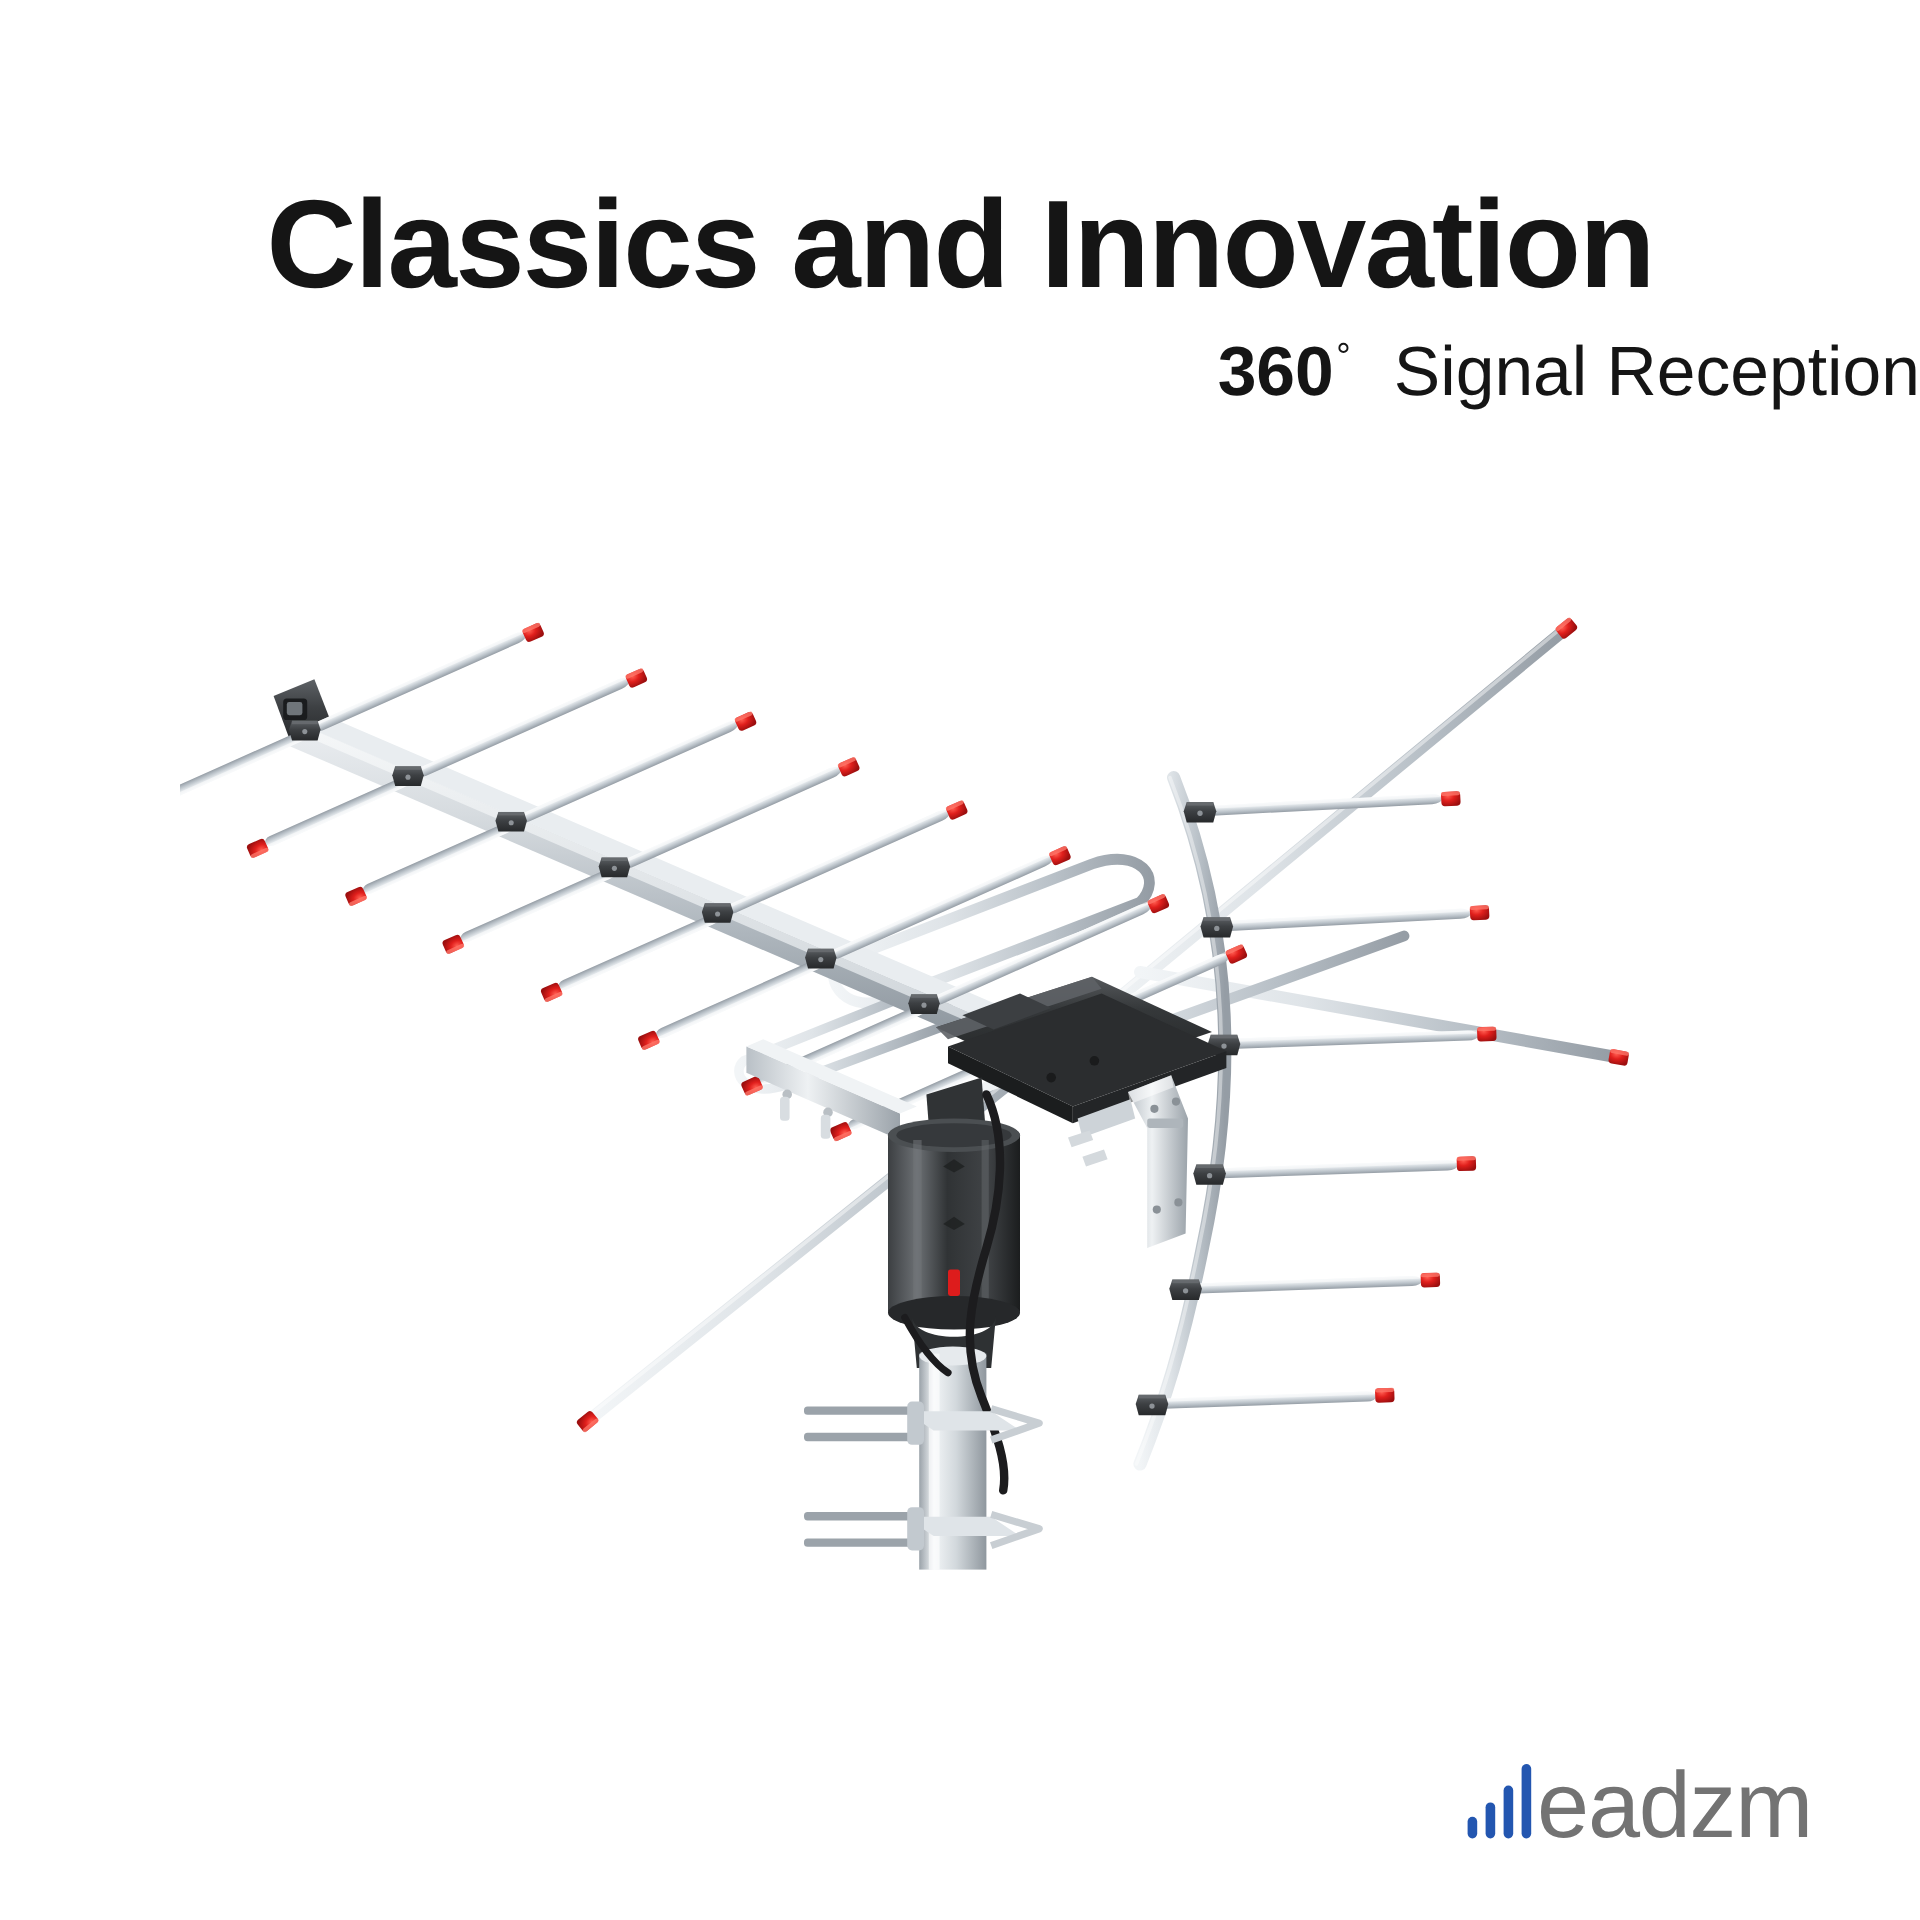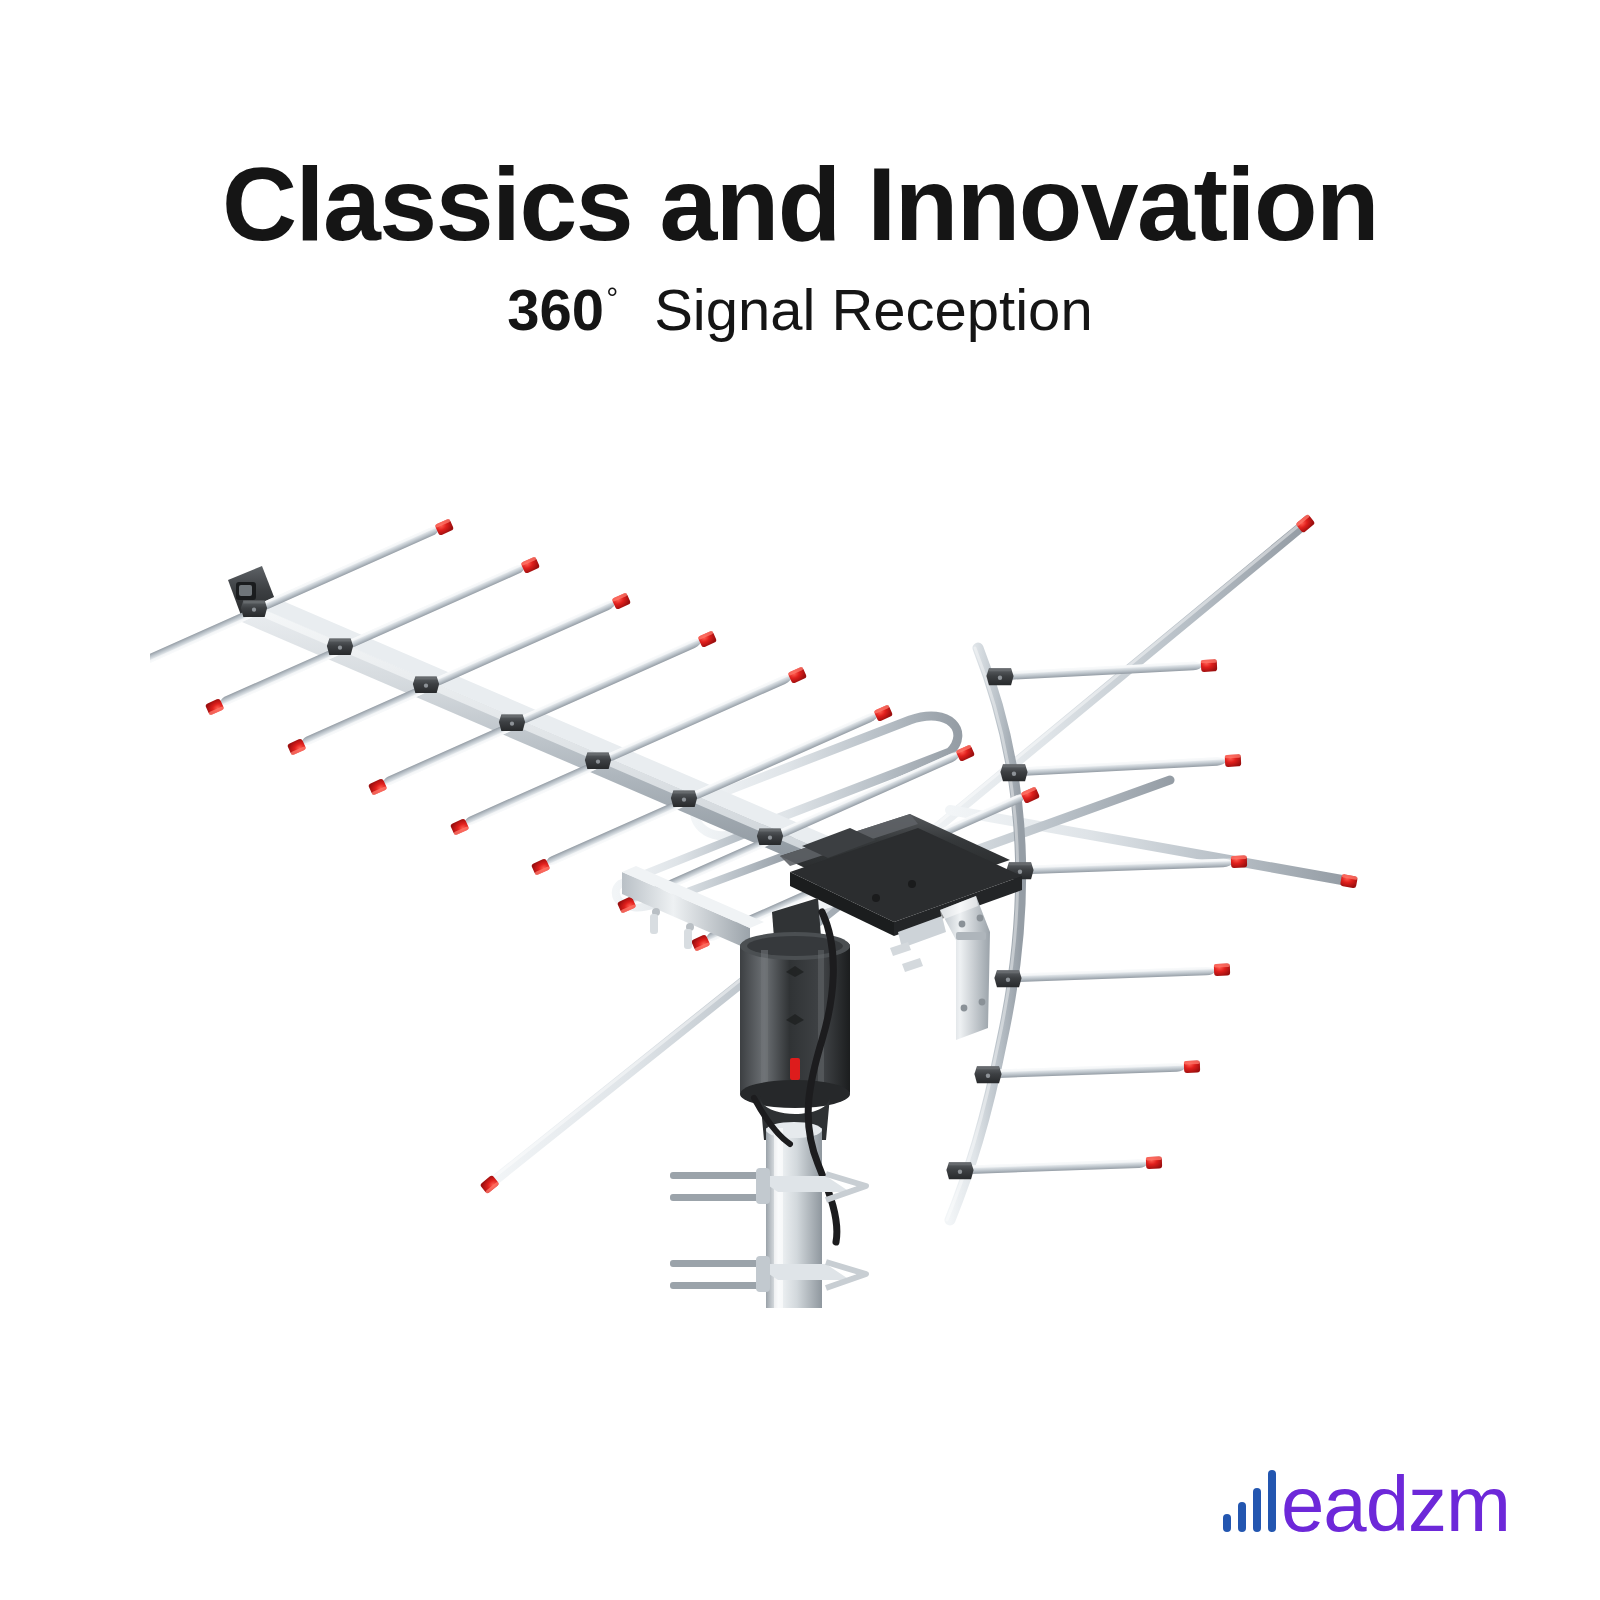--- a/index.html
+++ b/index.html
@@ -31,21 +31,21 @@
     letter-spacing: -1.5px;
     line-height: 1.05;
     color: #151515;
     margin: 0;
     white-space: nowrap;
   }
   #subheadline-row {
     margin-top: 22px;
     display: flex;
     align-items: flex-start;
-    justify-content: center;
+    justify-content: flex-end;
     white-space: nowrap;
   }
   #subheadline-number {
     font-size: 58px;
     font-weight: 600;
     color: #151515;
     line-height: 1;
   }
   #degree-symbol {
     font-size: 30px;
@@ -561,14 +561,14 @@
 </svg>
 </div>
 
 <div id="brand-logo">
   <div id="logo-bars">
     <i class="b1" style="background: rgb(35, 86, 176); height: 18px;"></i>
       <i class="b2" style="background: rgb(35, 86, 176); height: 30px;"></i>
       <i class="b3" style="background: rgb(35, 86, 176); height: 44px;"></i>
       <i class="b4" style="background: rgb(35, 86, 176); height: 62px;"></i>
   </div>
-  <div id="logo-wordmark" style="color: #6d28d9;">eadzm</div>
+  <div id="logo-wordmark" style="color: #737373;">eadzm</div>
 </div>
 
 </body></html>

